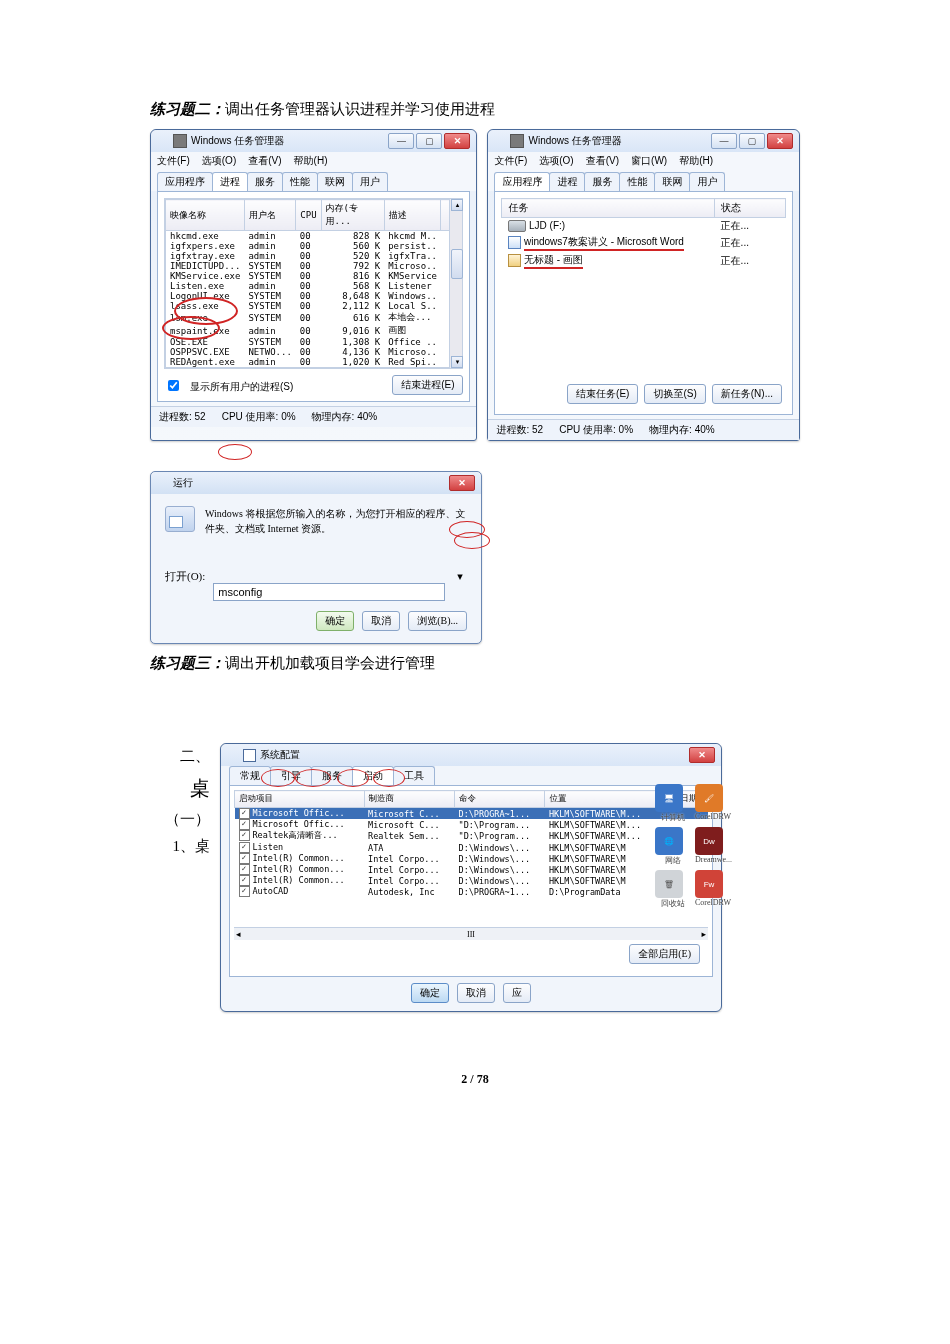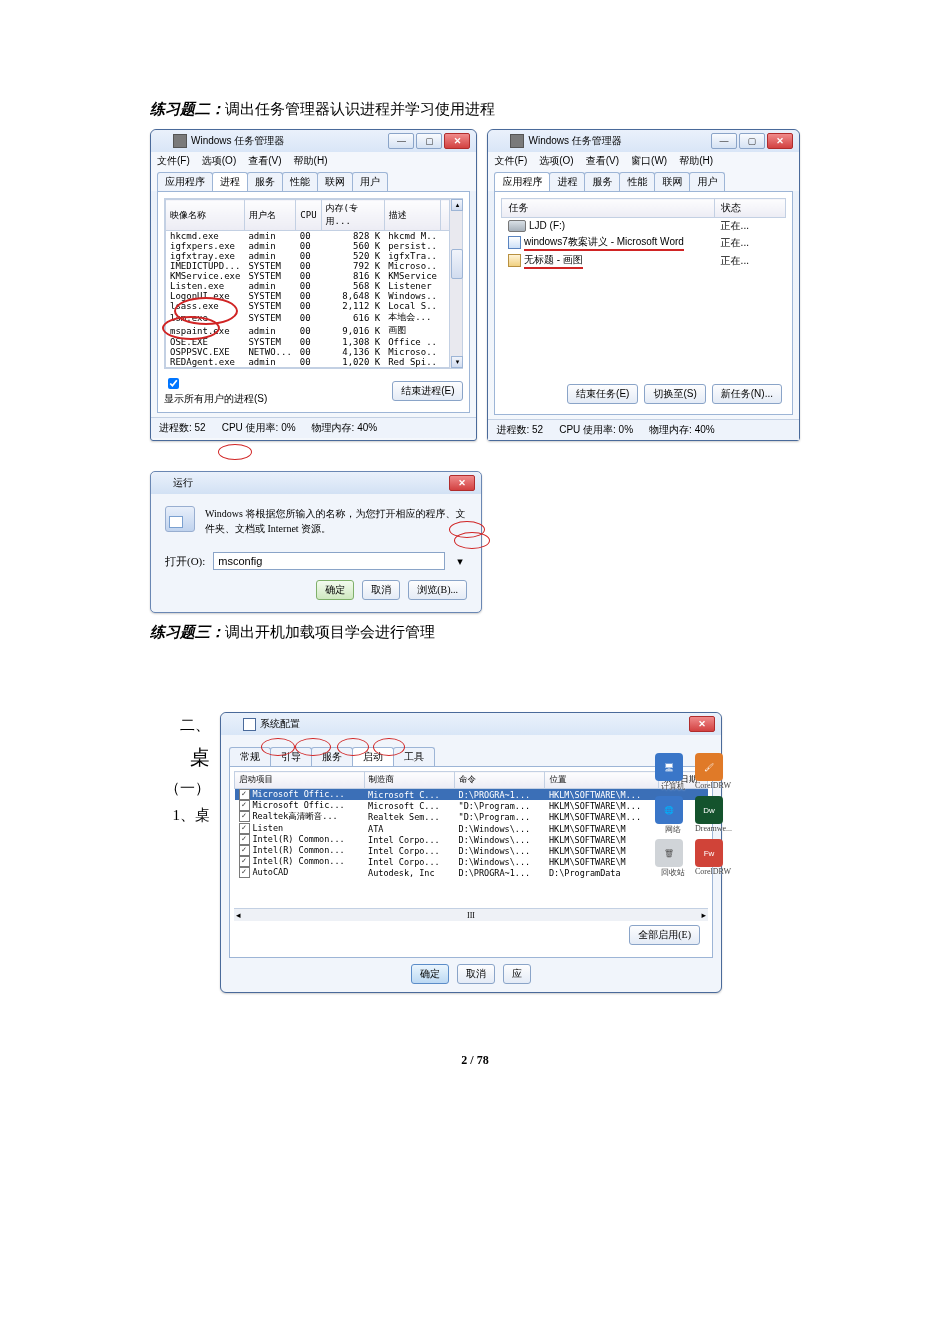--- a/index.html
+++ b/index.html
@@ -122,21 +122,21 @@
     background: linear-gradient(#f1f4fb,#d1dcef);
     border: 1px solid #9db5d6; border-radius: 2px;
   }
   .scrollbtn { position: absolute; left:1px; width:10px; height:10px;
     background: linear-gradient(#f1f4fb,#d1dcef); border:1px solid #9db5d6;
     font-size:7px; text-align:center; line-height:10px; }
   .under-row {
     display: flex; justify-content: space-between; align-items:center;
     padding-top: 6px;
   }
-  .chk { display:flex; align-items:flex-start; gap:0; font-size:10px;flex-direction:column; }
+  .chk { display:flex; align-items:flex-end; gap:8px; font-size:10px; }
   .chk input { width:11px;height:11px; }
   .btn {
     border: 1px solid #8aa4c8; border-radius: 3px;
     padding: 2px 8px; background: linear-gradient(#fdfdfe,#e4ebf6);
     font-size: 10px;
   }
   .statusbar {
     display: flex; gap: 16px; padding: 3px 8px;
     font-size: 10px; border-top: 1px solid #c3d0e3;
     background: #eef3fb;
@@ -184,33 +184,34 @@
   }
   .run-icon::after {
     content:""; position:absolute; width:12px;height:10px;
     background:#fff; bottom:3px; left:3px; border:1px solid #7aa0d0;
   }
   .run-text { font-size: 10px; line-height:1.5; flex:1; }
   .run-open { display:flex; align-items:center; gap:8px; padding: 6px 14px 10px 14px;}
   .run-open input {
     flex:1; border:1px solid #8aa4c8; padding:2px 4px; font-size:11px;
     font-family:"SimSun",sans-serif;
+    margin-top:31px;
   }
   .run-open .dd { width:14px; text-align:center; }
   .run-btnrow { display:flex; justify-content:flex-end; gap:8px; padding:0 14px 12px 14px; }
   
   .msc-wrap { display:flex; align-items:flex-start; gap: 10px; margin-top: 70px; }
   .side-label { font-size: 15px; line-height:1.8; width: 60px; text-align:right; }
   .msc {
     width: 500px; border:1px solid #4a6a9a; border-radius:6px;
     background: #f1f5fb; font-size: 9px;
     box-shadow: 0 1px 2px rgba(0,0,0,.2);
     position: relative;
   }
-  .msc .tabs2 { padding: 12px 8px 0 8px; display:flex; }
+  .msc .tabs2 { padding: 0 8px 0 8px; display:flex; }
   .tab2 {
     border:1px solid #9db5d6; border-bottom:none;
     padding:2px 10px; border-radius:3px 3px 0 0;
     background:#eef3fb; margin-right:-1px; font-size:10px;
   }
   .tab2.active { background:#fff; }
   .msc-client {
     margin:0 8px 6px 8px; border:1px solid #9db5d6; background:#fff;
     padding:4px;
   }
@@ -656,21 +657,21 @@
         </div>
         <div style="text-align:center">
           <div class="dicon" style="background:#e07a28">🖌</div>
           <div class="dlabel">CorelDRW</div>
         </div>
         <div style="text-align:center">
           <div class="dicon" style="background:#3a76c8">🌐</div>
           <div class="dlabel">网络</div>
         </div>
         <div style="text-align:center">
-          <div class="dicon" style="background:#14532d">Dw</div>
+          <div class="dicon" style="background:#7f1d1d">Dw</div>
           <div class="dlabel">Dreamwe...</div>
         </div>
         <div style="text-align:center">
           <div class="dicon" style="background:#d0d4d8;color:#555">🗑</div>
           <div class="dlabel">回收站</div>
         </div>
         <div style="text-align:center">
           <div class="dicon" style="background:#d04338">Fw</div>
           <div class="dlabel">CorelDRW</div>
         </div>

